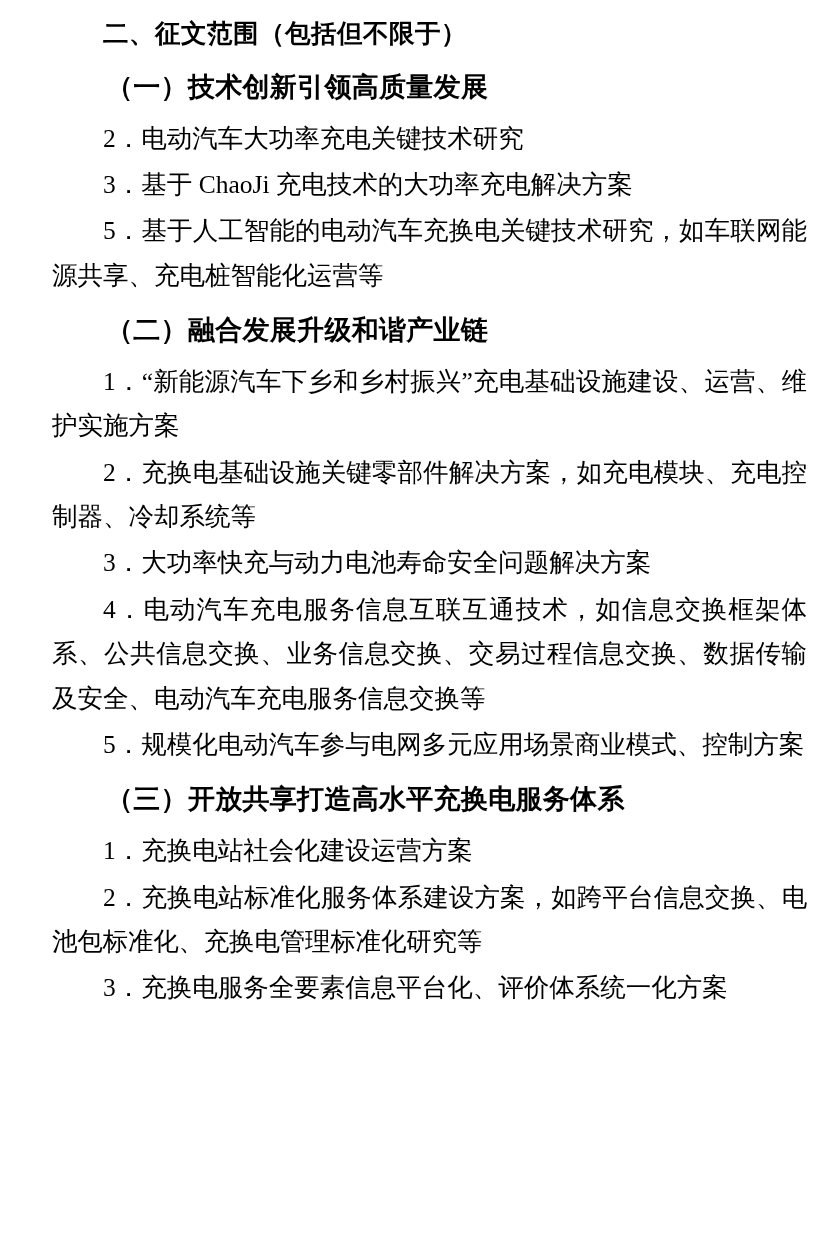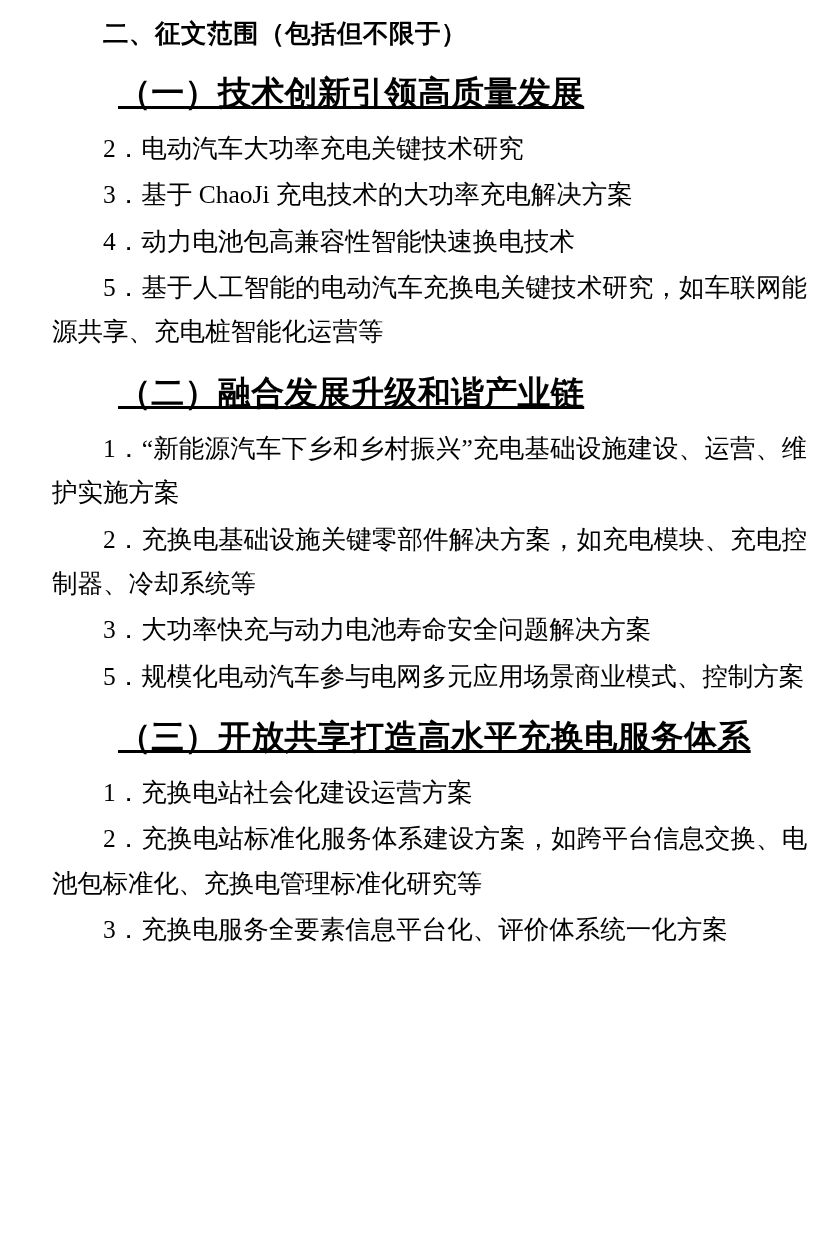--- a/index.html
+++ b/index.html
@@ -27,26 +27,25 @@
   .heading-l1 {
     font-weight: bold;
     font-size: 25.5px;
     letter-spacing: 0.5px;
     margin: 0 0 10px 0;
     text-indent: 2em;
     line-height: 1.6;
   }
   .heading-l2 {
     font-weight: bold;
-    font-size: 33px;
+    font-size: 27px;
     letter-spacing: 0.3px;
     margin: 10px 0 6px 0;
     text-indent: 2em;
     line-height: 1.7;
-    text-decoration: underline;
   }
   .para {
     margin: 0 0 2px 0;
     text-indent: 2em;
     text-align: justify;
     text-justify: inter-ideograph;
     line-height: 1.74;
   }
   .para.tight {
     letter-spacing: -0.2px;
@@ -56,27 +55,27 @@
 <body>
 
 <div class="page">
   <div class="doc-body">
 
     <div class="heading-l1">二、征文范围（包括但不限于）</div>
 
     <div class="heading-l2">（一）技术创新引领高质量发展</div>
     <div class="para">2．电动汽车大功率充电关键技术研究</div>
     <div class="para">3．基于 ChaoJi 充电技术的大功率充电解决方案</div>
-    <div class="para">4．动力电池包高兼容性智能快速换电技术</div>
     <div class="para">5．基于人工智能的电动汽车充换电关键技术研究，如车联网能源共享、充电桩智能化运营等</div>
 
     <div class="heading-l2">（二）融合发展升级和谐产业链</div>
     <div class="para">1．“新能源汽车下乡和乡村振兴”充电基础设施建设、运营、维护实施方案</div>
     <div class="para">2．充换电基础设施关键零部件解决方案，如充电模块、充电控制器、冷却系统等</div>
     <div class="para">3．大功率快充与动力电池寿命安全问题解决方案</div>
+    <div class="para">4．电动汽车充电服务信息互联互通技术，如信息交换框架体系、公共信息交换、业务信息交换、交易过程信息交换、数据传输及安全、电动汽车充电服务信息交换等</div>
     <div class="para">5．规模化电动汽车参与电网多元应用场景商业模式、控制方案</div>
 
     <div class="heading-l2">（三）开放共享打造高水平充换电服务体系</div>
     <div class="para">1．充换电站社会化建设运营方案</div>
     <div class="para tight">2．充换电站标准化服务体系建设方案，如跨平台信息交换、电池包标准化、充换电管理标准化研究等</div>
     <div class="para">3．充换电服务全要素信息平台化、评价体系统一化方案</div>
 
   </div>
 </div>
 

